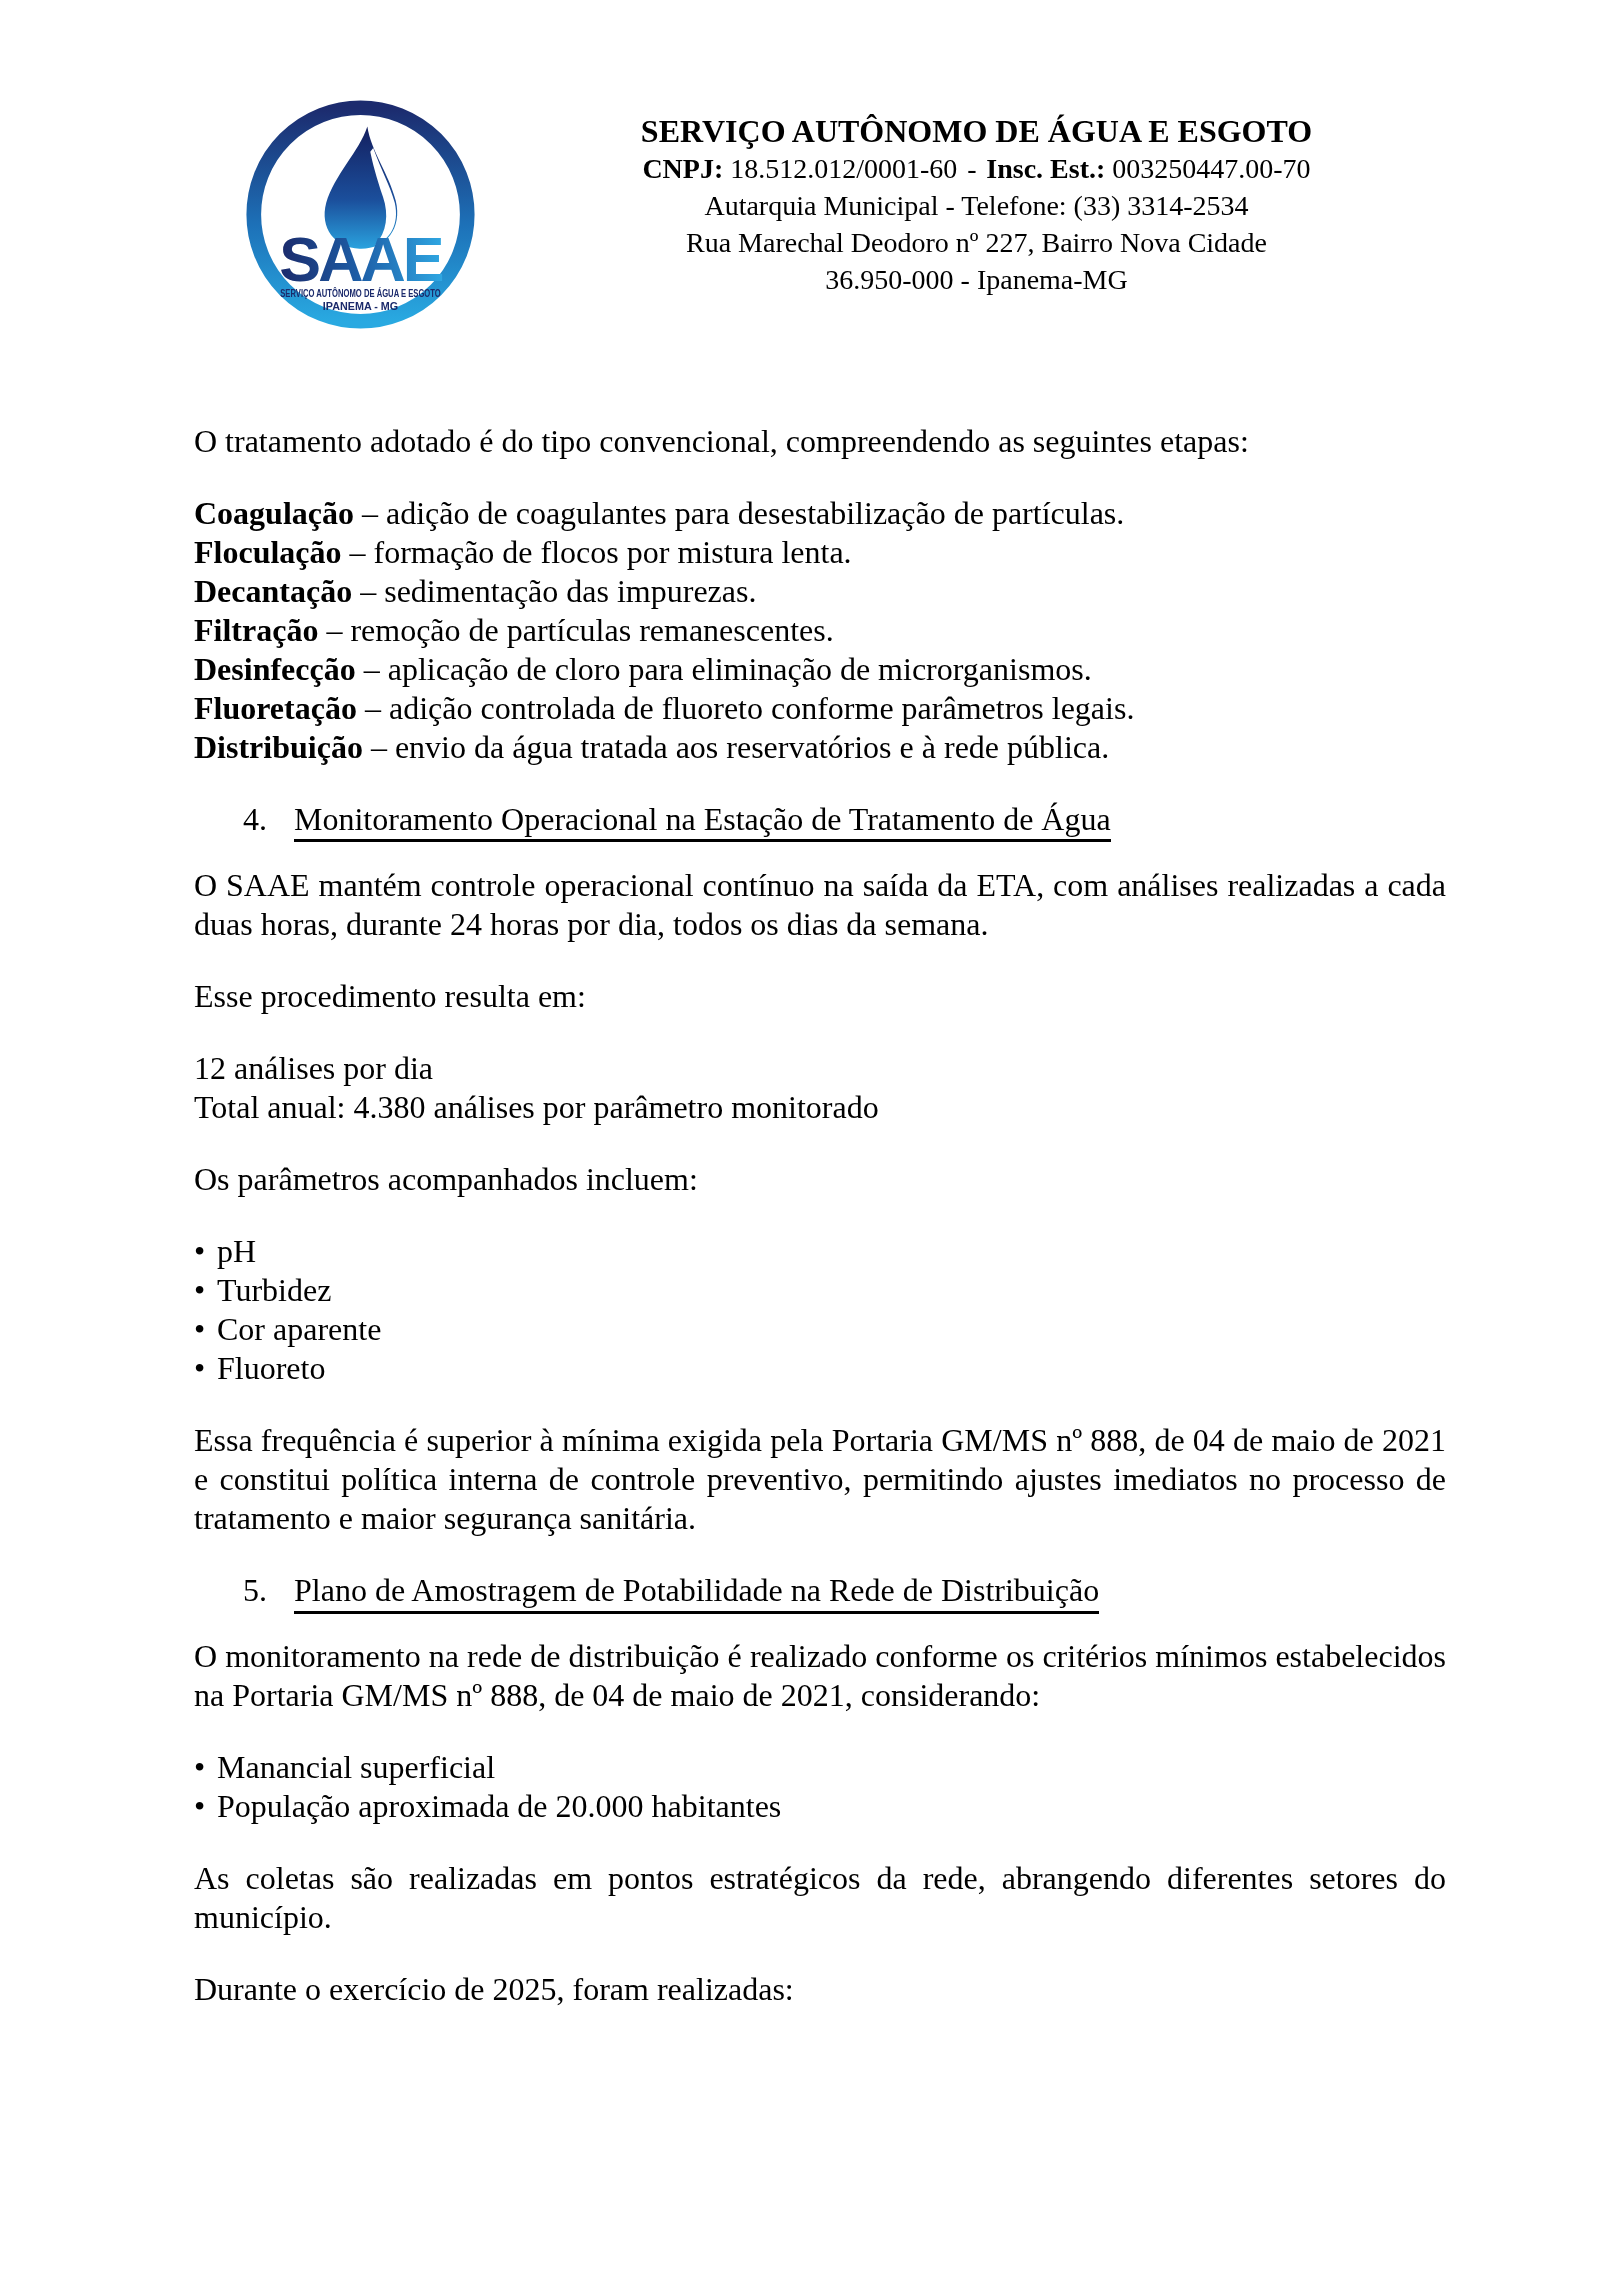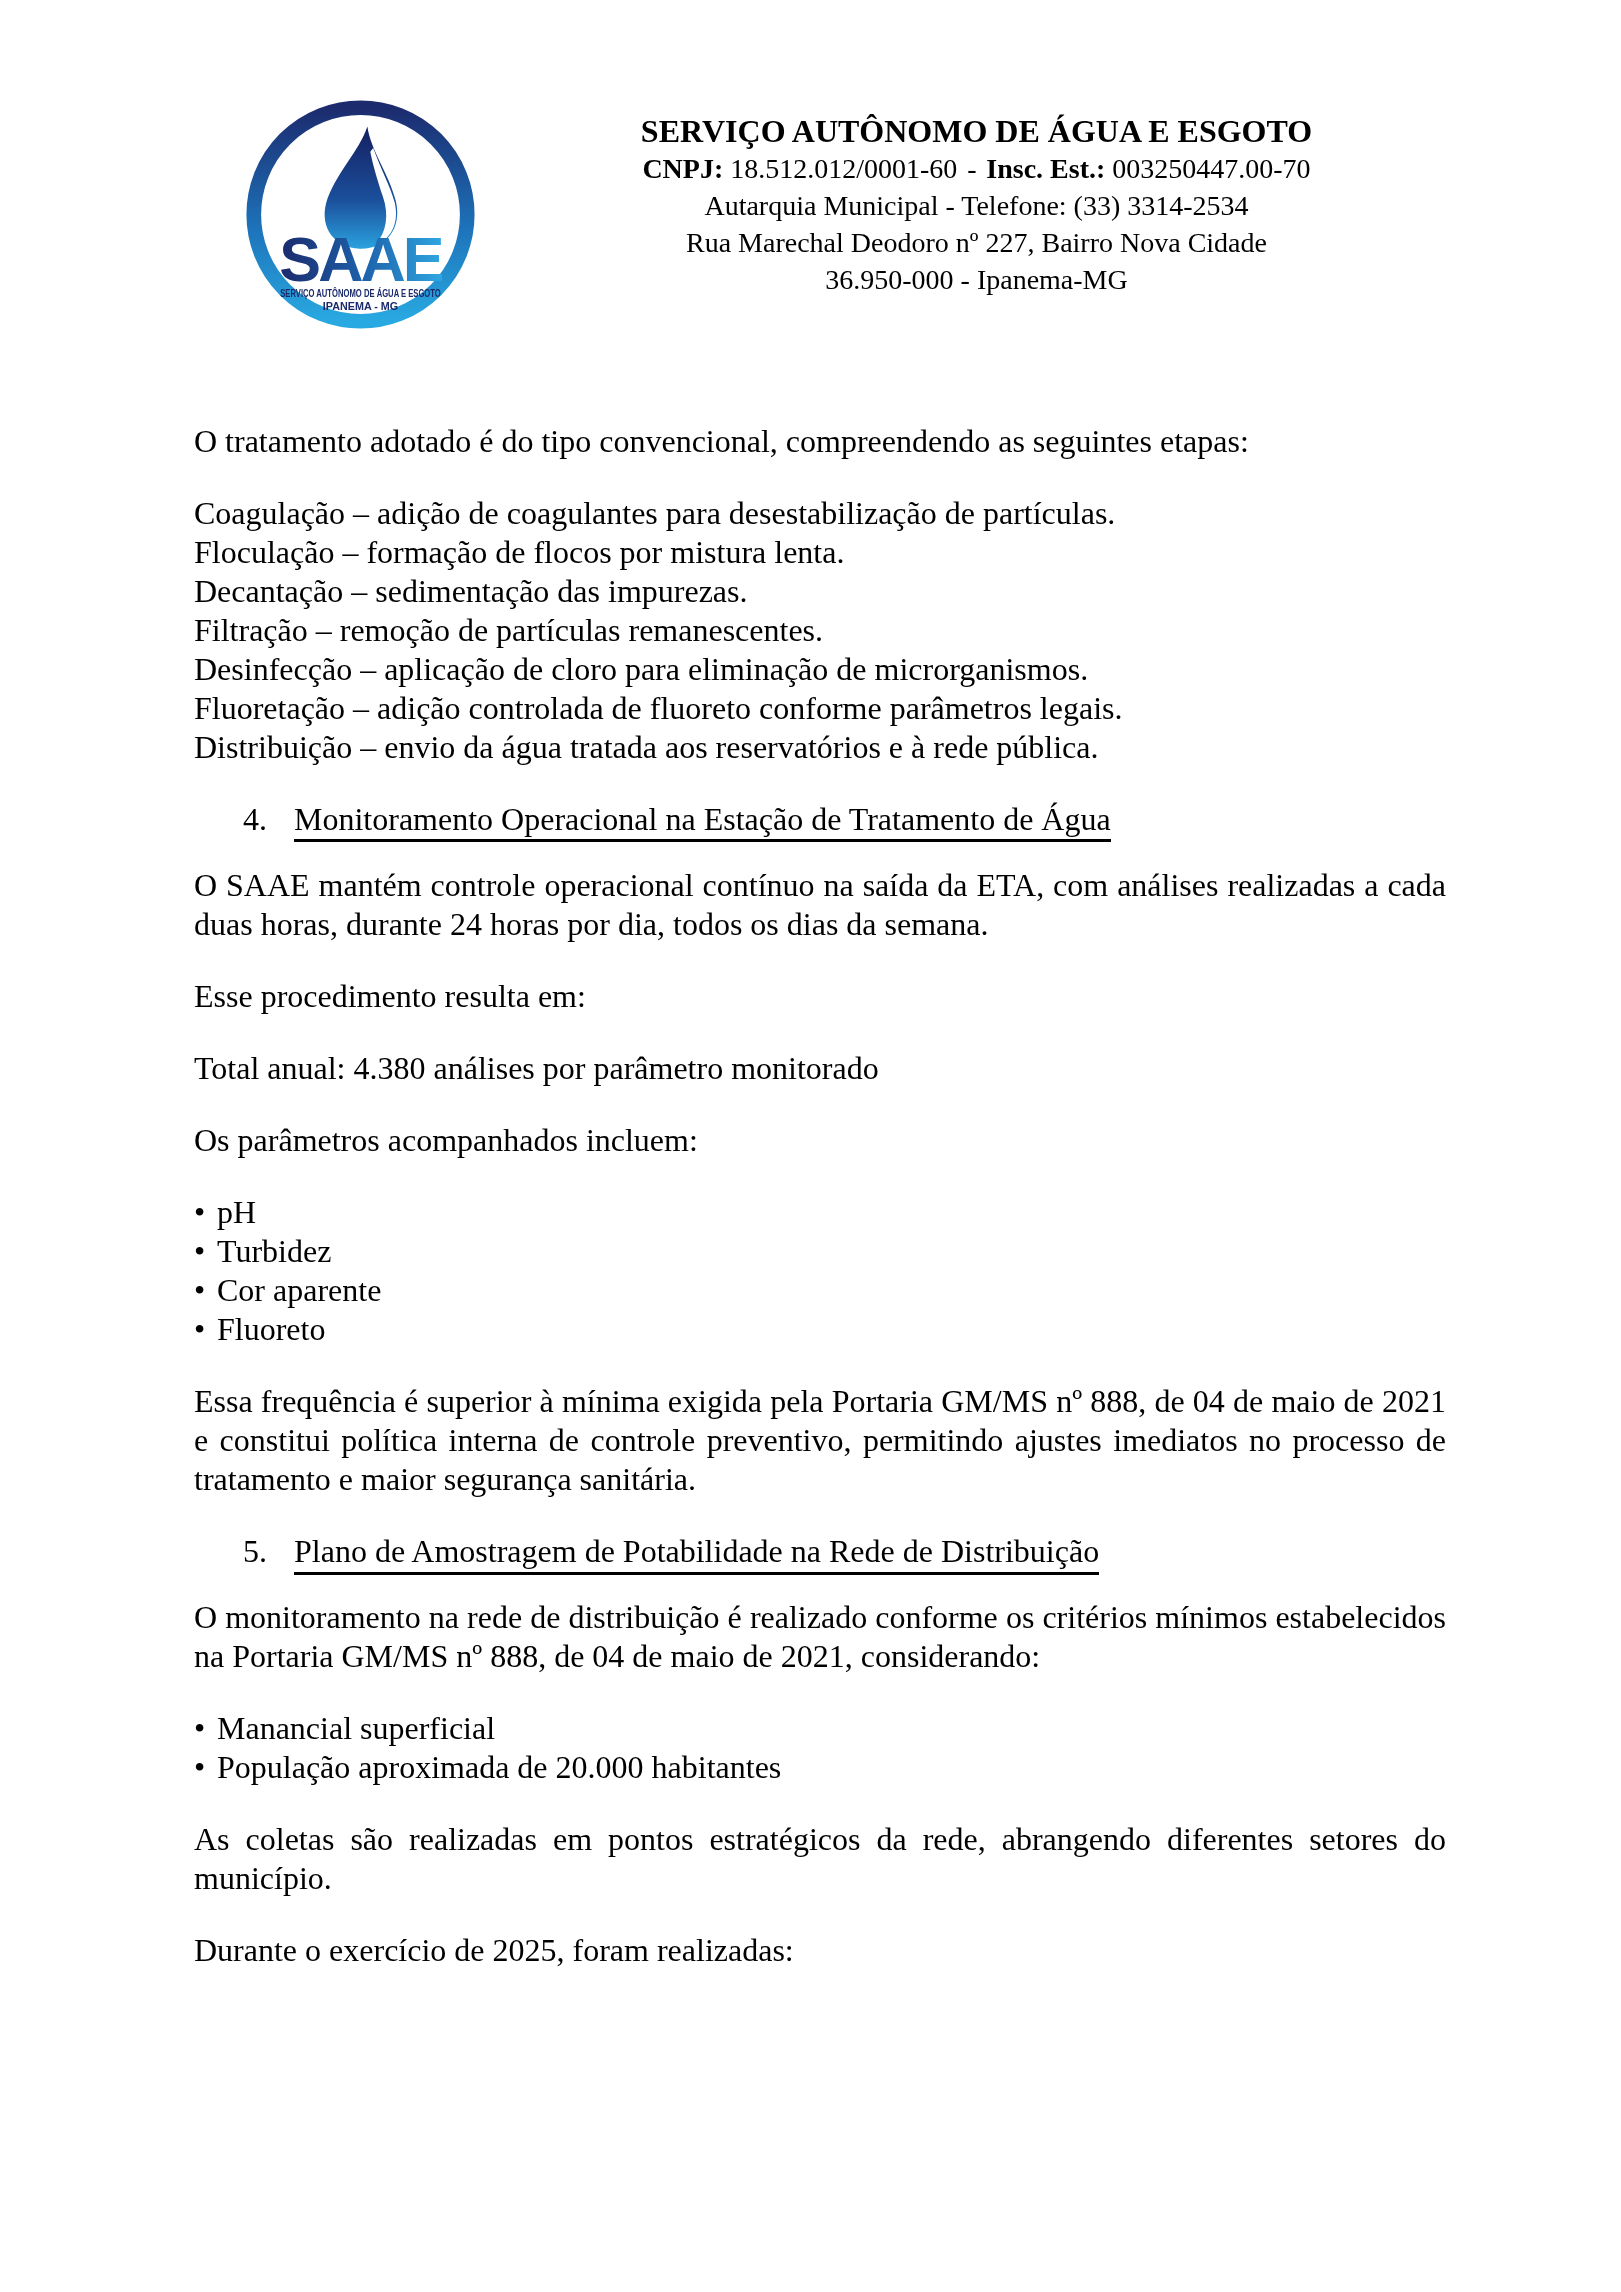--- a/index.html
+++ b/index.html
@@ -20,21 +20,21 @@
   .header-text { flex: 1; text-align: center; padding: 39px 0 0 29px; }
   .h-title { font-size: 32px; font-weight: bold; line-height: 37px; white-space: nowrap; }
   .h-line { font-size: 28px; line-height: 37px; white-space: nowrap; }
   .h-line b { font-weight: bold; }
   .sep { margin: 0 9.8px; }
   
   .content { margin-top: 90px; font-size: 32px; line-height: 39px; }
   .para { margin: 6px 0 33px 0; }
   .just { text-align: justify; }
   .block { margin: 0 0 33px 0; }
-  .line b { font-weight: normal; }
+  .line b { font-weight: bold; }
   .heading { font-weight: normal; margin: 0 0 27.4px 0; padding-left: 49px; }
   .h-num { display: inline-block; width: 51px; }
   .h-underlined { border-bottom: 3.9px solid #000; padding-bottom: 2.9px; }
   .bullet-line .bullet { display: inline-block; margin-right: 11.8px; }
 </style>
 </head>
 <body>
 
 <div class="page">
 
@@ -88,20 +88,21 @@
       <div class="line"><b>Distribuição</b> <span>– envio da água tratada aos reservatórios e à rede pública.</span></div>
     </div>
 
     <div class="heading"><span class="h-num">4.</span><span class="h-underlined">Monitoramento Operacional na Estação de Tratamento de Água</span></div>
 
     <p class="para just">O SAAE mantém controle operacional contínuo na saída da ETA, com análises realizadas a cada duas horas, durante 24 horas por dia, todos os dias da semana.</p>
 
     <p class="para">Esse procedimento resulta em:</p>
 
     <div class="block">
+      <div class="line">12 análises por dia</div>
       <div class="line">Total anual: 4.380 análises por parâmetro monitorado</div>
     </div>
 
     <p class="para">Os parâmetros acompanhados incluem:</p>
 
     <div class="block">
       <div class="line bullet-line"><span class="bullet">•</span><span>pH</span></div>
       <div class="line bullet-line"><span class="bullet">•</span><span>Turbidez</span></div>
       <div class="line bullet-line"><span class="bullet">•</span><span>Cor aparente</span></div>
       <div class="line bullet-line"><span class="bullet">•</span><span>Fluoreto</span></div>

